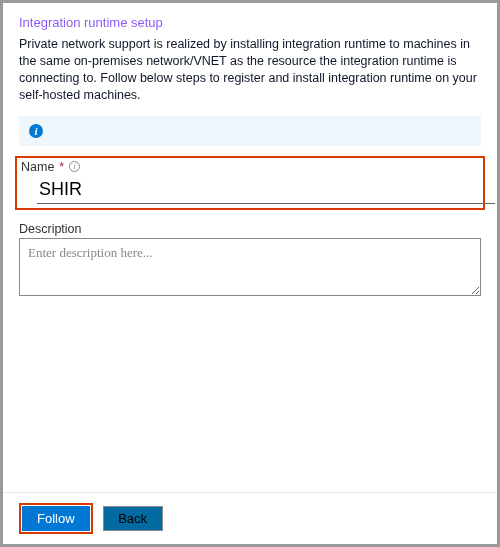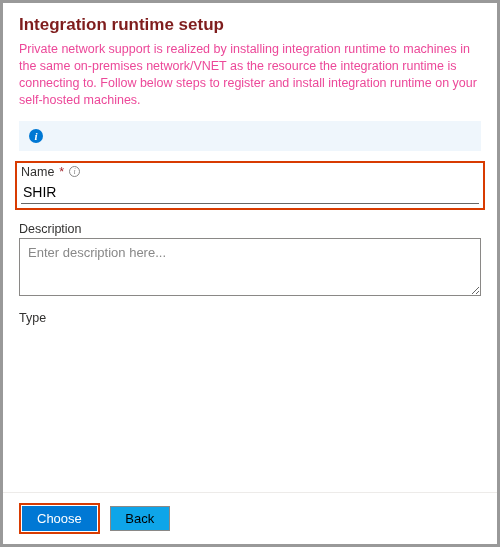--- a/index.html
+++ b/index.html
@@ -14,27 +14,27 @@
     display: flex;
     flex-direction: column;
     background: #fff;
   }
   .content {
     flex: 1;
     padding: 12px 16px 0 16px;
     overflow: hidden;
   }
   .title {
-    font-size: 17px;
-    font-weight: 700;
+    font-size: 13px;
+    font-weight: 400;
     margin: 0 0 6px 0;
-    color: #7f1d1d;
+    color: #8b5cf6;
   }
   .intro {
-    color: #ec4899;
+    color: #0f172a;
     font-size: 12.5px;
     line-height: 1.35;
     margin: 0 0 12px 0;
   }
   .info-banner {
     background: #eff6fc;
     padding: 8px 10px;
     font-size: 12.5px;
     color: #323130;
     display: flex;
@@ -84,31 +84,32 @@
     align-items: center;
     justify-content: center;
     font-family: Georgia, serif;
     font-style: italic;
   }
   .text-input {
     width: 100%;
     border: none;
     border-bottom: 1px solid #666;
     padding: 3px 2px;
-    font-size: 14px;
+    font-size: 18px;
     font-family: inherit;
     outline: none;
     background: transparent;
+    margin-left: 16px;
   }
   .textarea {
     width: 100%;
     border: 1px solid #8a8886;
     padding: 6px 8px;
     font-size: 13px;
-    font-family: Liberation Sans, sans-serif;
+    font-family: Liberation Serif, serif;
     height: 58px;
     resize: both;
     outline: none;
   }
   .textarea::placeholder { color: #888; }
   .readonly-input {
     width: 100%;
     border: 1px solid #c8c6c4;
     background: #f3f2f1;
     color: #888;
@@ -121,21 +122,21 @@
     padding: 10px 16px;
     display: flex;
     align-items: center;
   }
   .footer-right { margin-left: auto; }
   .btn {
     font-family: inherit;
     font-size: 13px;
     padding: 4px 14px;
     border: 1px solid #8a8886;
-    background: #0ea5e9;
+    background: #0369a1;
     cursor: pointer;
     min-width: 60px;
   }
   .btn-primary {
     background: #0078d4;
     border-color: #0078d4;
     color: #fff;
   }
   .btn-wrap-highlight {
     border: 2px solid #d83b01;
@@ -164,22 +165,21 @@
     </div>
     <input class="text-input" type="text" value="SHIR" style="">
   </div>
 
   <div class="field-group">
     <div class="field-label">Description</div>
     <textarea class="textarea" placeholder="Enter description here..." style=""></textarea>
   </div>
 
   <div class="field-group">
-    <div class="field-label">Type</div>
   </div>
 </div>
 
 <div class="footer">
   <span class="btn-wrap-highlight">
-    <button class="btn btn-primary">Choose</button>
+    <button class="btn btn-primary">Follow</button>
   </span>
   <button class="btn btn-back">Back</button>
 </div>
 
 </body></html>

